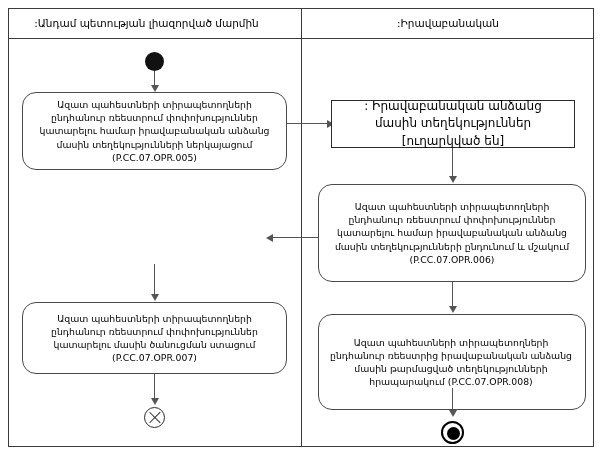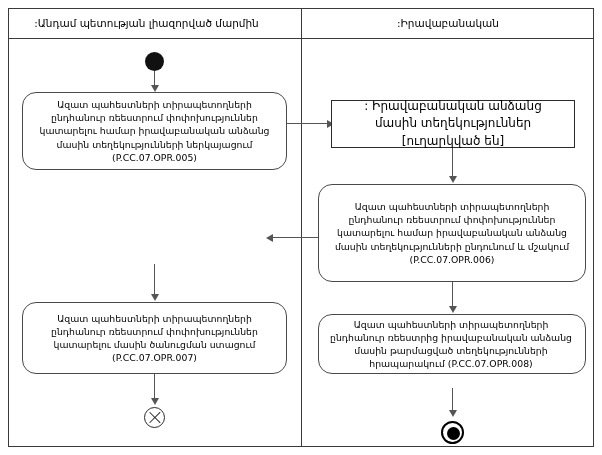--- a/index.html
+++ b/index.html
@@ -80,21 +80,21 @@
   <div class="objectnode" style="left:331px;top:100px;width:244px;height:48px;">: Իրավաբանական անձանց մասին տեղեկություններ [ուղարկված են]</div>
 
   <div class="edge v" style="left:452px;top:148px;height:31px;"></div>
   <div class="arrow down" style="left:448.5px;top:176px;"></div>
 
   <div class="activity" style="left:318px;top:184px;width:268px;height:98px;">Ազատ պահեստների տիրապետողների ընդհանուր ռեեստրում փոփոխություններ կատարելու համար իրավաբանական անձանց մասին տեղեկությունների ընդունում և մշակում (P.CC.07.OPR.006)</div>
 
   <div class="edge v" style="left:452px;top:282px;height:28px;"></div>
   <div class="arrow down" style="left:448.5px;top:306px;"></div>
 
-  <div class="activity" style="left:318px;top:314px;width:268px;height:60px;padding-left:8px;">Ազատ պահեստների տիրապետողների ընդհանուր ռեեստրից իրավաբանական անձանց մասին թարմացված տեղեկությունների հրապարակում (P.CC.07.OPR.008)</div>
+  <div class="activity" style="left:318px;top:314px;width:268px;height:96px;padding-left:8px;">Ազատ պահեստների տիրապետողների ընդհանուր ռեեստրից իրավաբանական անձանց մասին թարմացված տեղեկությունների հրապարակում (P.CC.07.OPR.008)</div>
 
   <div class="edge v" style="left:452px;top:388px;height:26px;"></div>
   <div class="arrow down" style="left:448.5px;top:410px;"></div>
 
   <div class="final-node" style="left:441px;top:421px;">
     <span class="core"></span>
   </div>
 
 </div>
 

